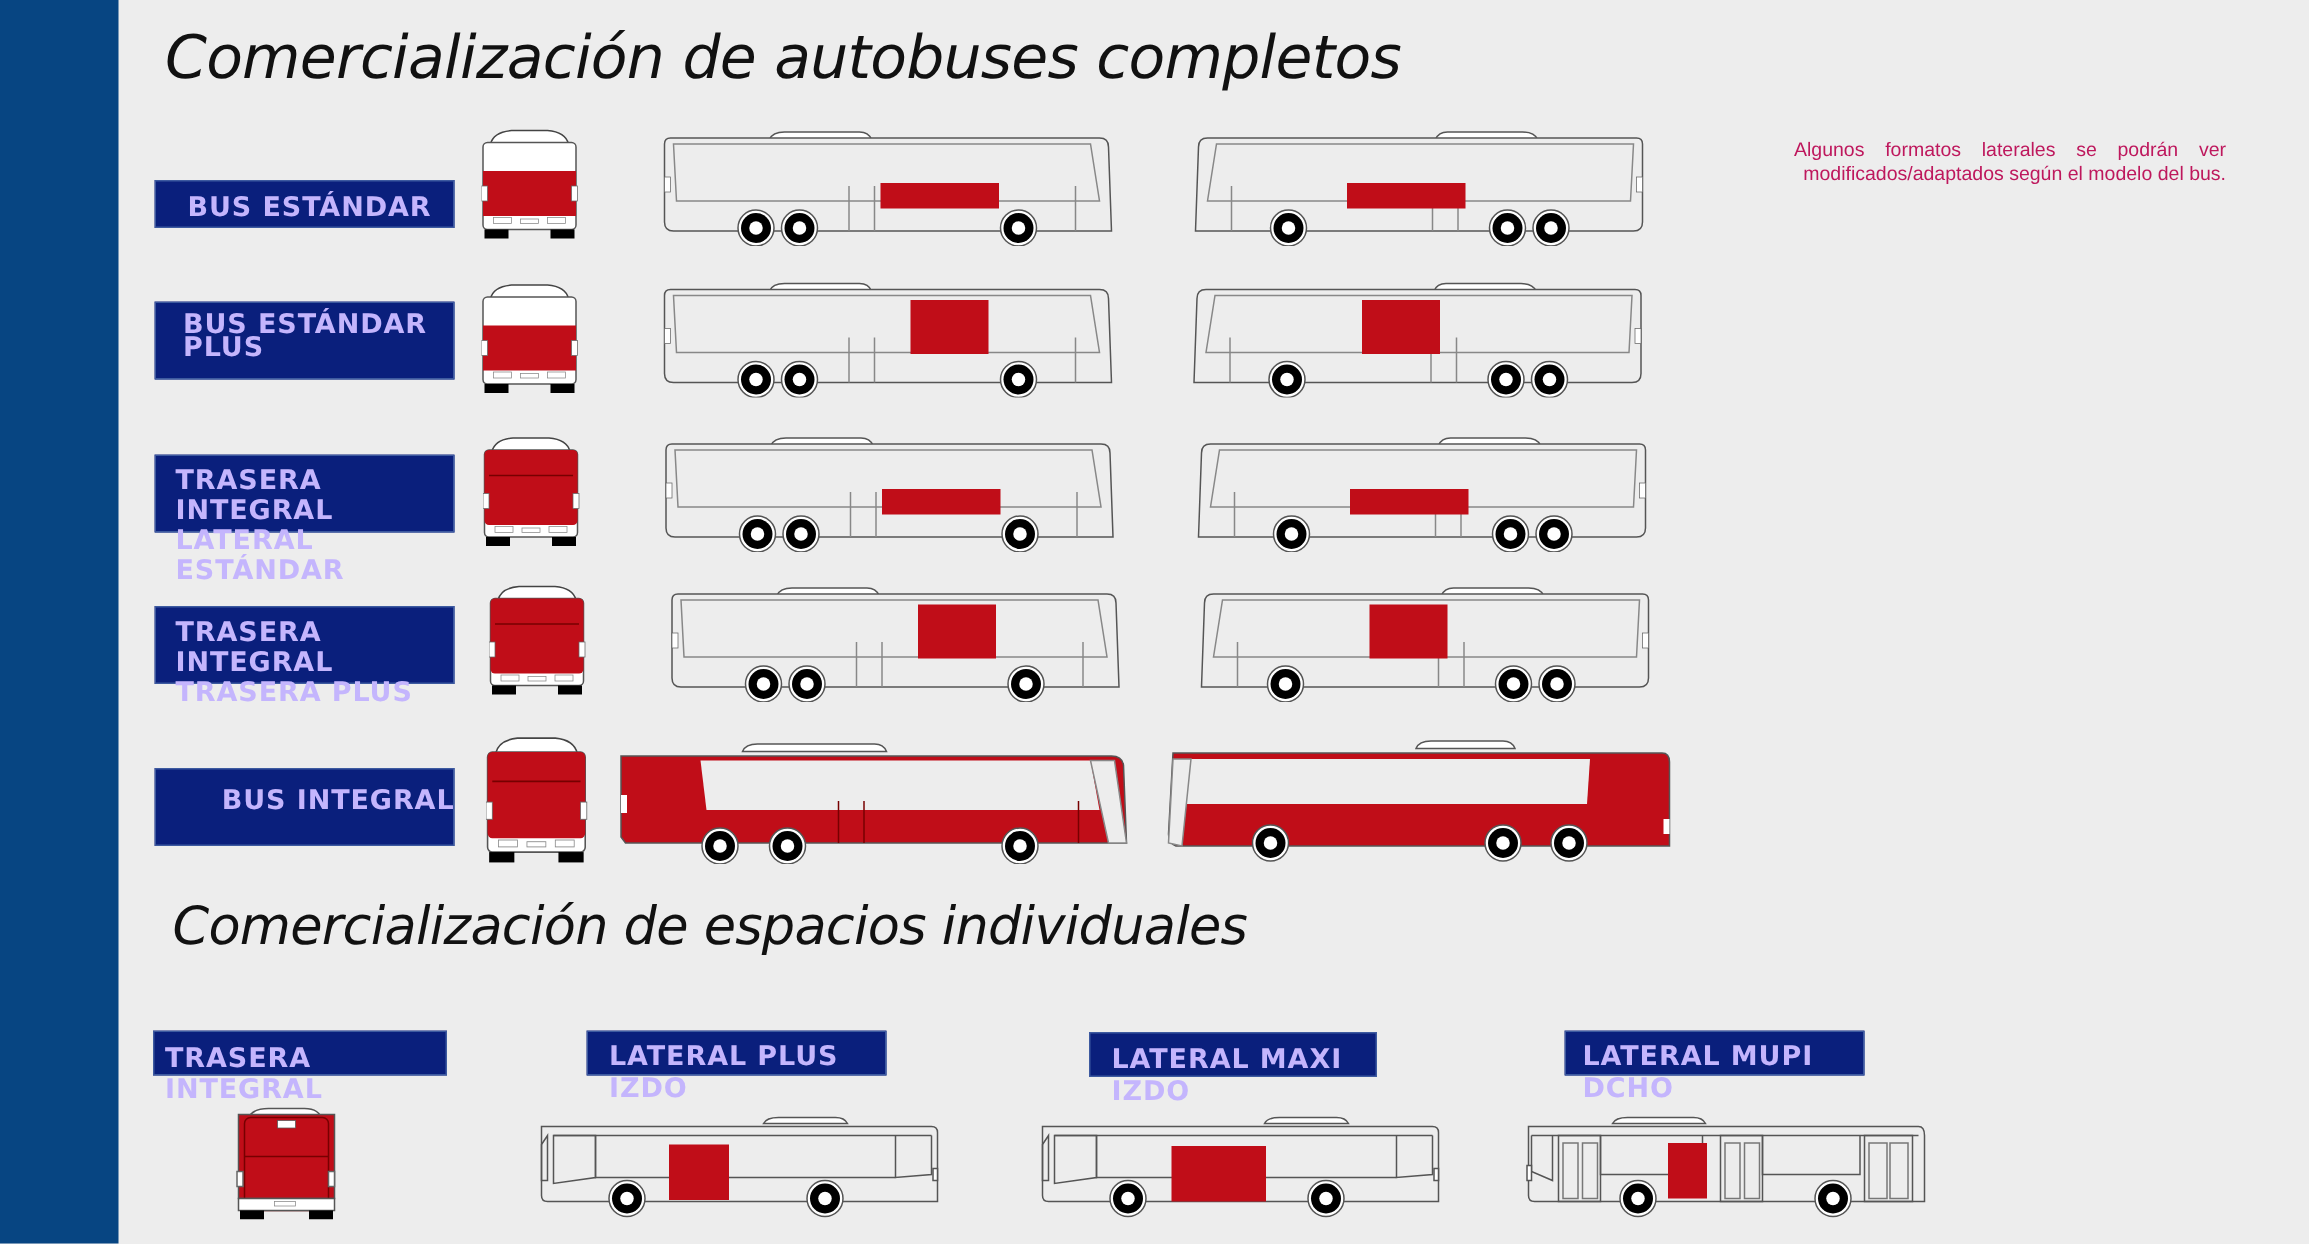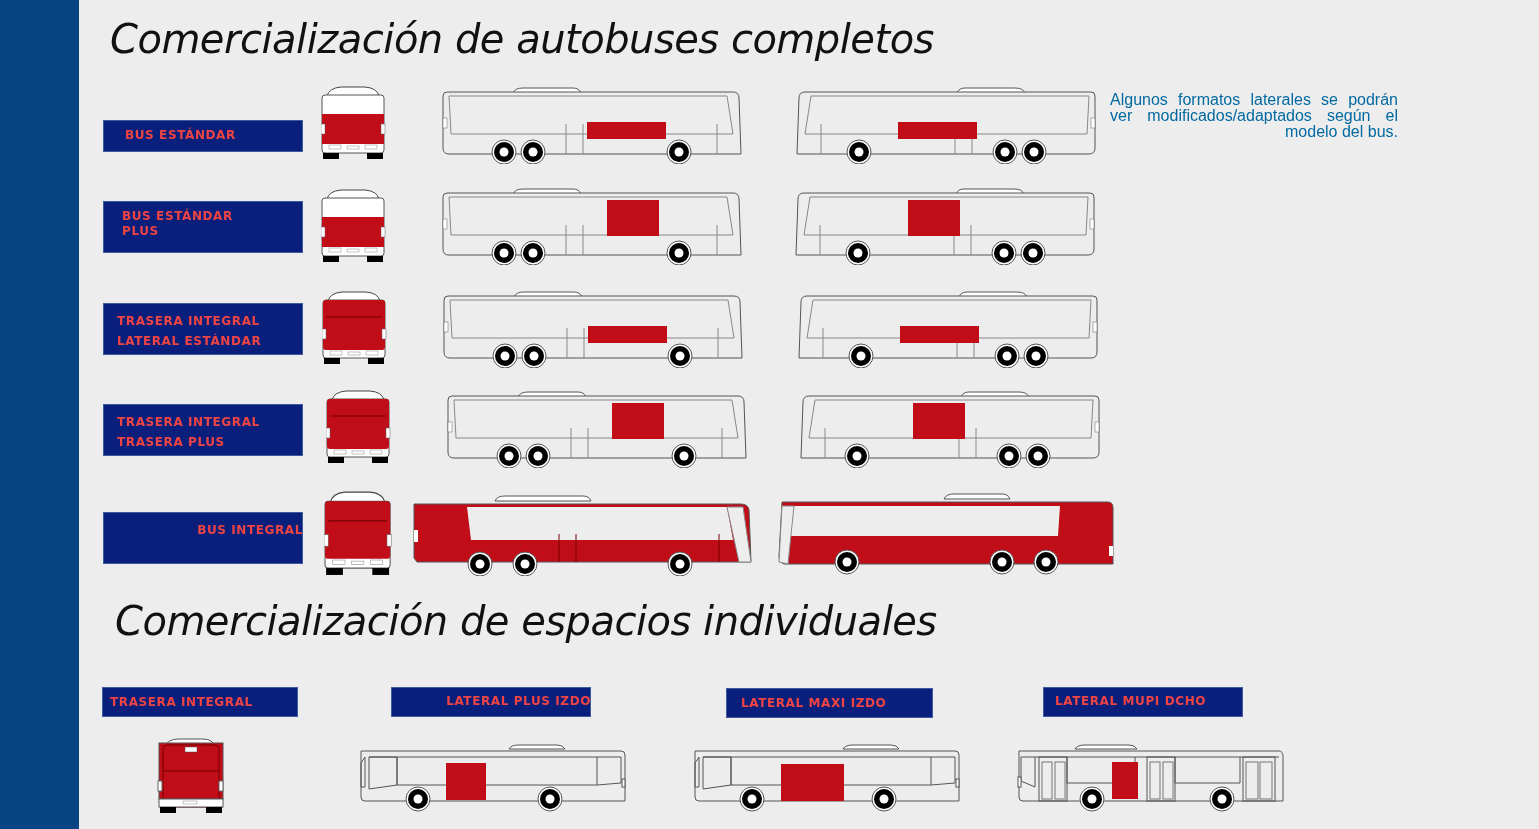--- a/index.html
+++ b/index.html
@@ -1,22 +1,22 @@
 <!DOCTYPE html>
 <html><head>
 <meta charset="utf-8">
 <style>
   html,body{margin:0;padding:0;}
   body{width:1539px;height:829px;background:#ededed;position:relative;overflow:hidden;font-family:"DejaVu Sans",sans-serif;}
   .side-strip{position:absolute;left:0;top:0;width:79px;height:829px;background:#074582;}
   .title{position:absolute;font-family:"DejaVu Sans",sans-serif;font-style:italic;font-weight:200;color:#111;letter-spacing:-0.5px;}
   .t1{left:110px;top:16px;font-size:40px;}
-  .t2{left:115px;top:598px;font-size:40px;}
-  .note{position:absolute;left:1110px;top:92px;width:288px;font-size:16px;line-height:16px;color:#0369a1;text-align:justify;text-align-last:right;font-family:"Liberation Sans",sans-serif;}
-  .label{position:absolute;background:#0a1f7c;color:#ef4444;font-family:"DejaVu Sans",sans-serif;font-weight:bold;font-size:12px;letter-spacing:0.6px;box-sizing:border-box;box-shadow:0 0 0 1px #3d5aa0 inset;}
+  .t2{left:115px;top:598px;font-size:35px;}
+  .note{position:absolute;left:1196px;top:92px;width:288px;font-size:13px;line-height:16px;color:#be185d;text-align:justify;text-align-last:right;font-family:"Liberation Sans",sans-serif;}
+  .label{position:absolute;background:#0a1f7c;color:#c4b5fd;font-family:"DejaVu Sans",sans-serif;font-weight:bold;font-size:18px;letter-spacing:0.6px;box-sizing:border-box;box-shadow:0 0 0 1px #3d5aa0 inset;}
   .label span{display:block;}
   .bus{position:absolute;}
 </style>
 </head>
 <body>
 
 <div class="side-strip"></div>
 
 <div class="title t1">Comercialización de autobuses completos</div>
 <div class="note">Algunos formatos laterales se podrán ver modificados/adaptados según el modelo del bus.</div>
@@ -194,24 +194,24 @@
   <use href="#wheel" x="71" y="70"></use>
     <use href="#wheel" x="226" y="70"></use>
     <use href="#wheel" x="270" y="70"></use>
 </svg>
 
 <div class="title t2">Comercialización de espacios individuales</div>
 
 <div class="label" style="left:102px;top:687px;width:196px;height:30px;padding:8px 0 0 8px;">
   <span>TRASERA INTEGRAL</span>
 </div>
-<div class="label" style="left:391px;top:687px;width:200px;height:30px;padding:7px 0 0 15px;text-align:right;">
+<div class="label" style="left:391px;top:687px;width:200px;height:30px;padding:7px 0 0 15px;">
   <span>LATERAL PLUS IZDO</span>
 </div>
-<div class="label" style="left:726px;top:688px;width:207px;height:30px;padding:8px 0 0 15px;">
+<div class="label" style="left:726px;top:688px;width:192px;height:30px;padding:8px 0 0 15px;">
   <span>LATERAL MAXI IZDO</span>
 </div>
 <div class="label" style="left:1043px;top:687px;width:200px;height:30px;padding:7px 0 0 12px;">
   <span>LATERAL MUPI DCHO</span>
 </div>
 
 <svg class="bus" style="left:157px;top:737px" width="68" height="76">
   <path d="M8 10 Q10 2 22 2 L46 2 Q56 2 58 10 Z" fill="#fff" stroke="#555"></path>
   <rect x="2" y="6" width="64" height="56" fill="#c00d18" stroke="#555"></rect>
   <rect x="6" y="8" width="56" height="62" rx="4" fill="none" stroke="#700"></rect>

